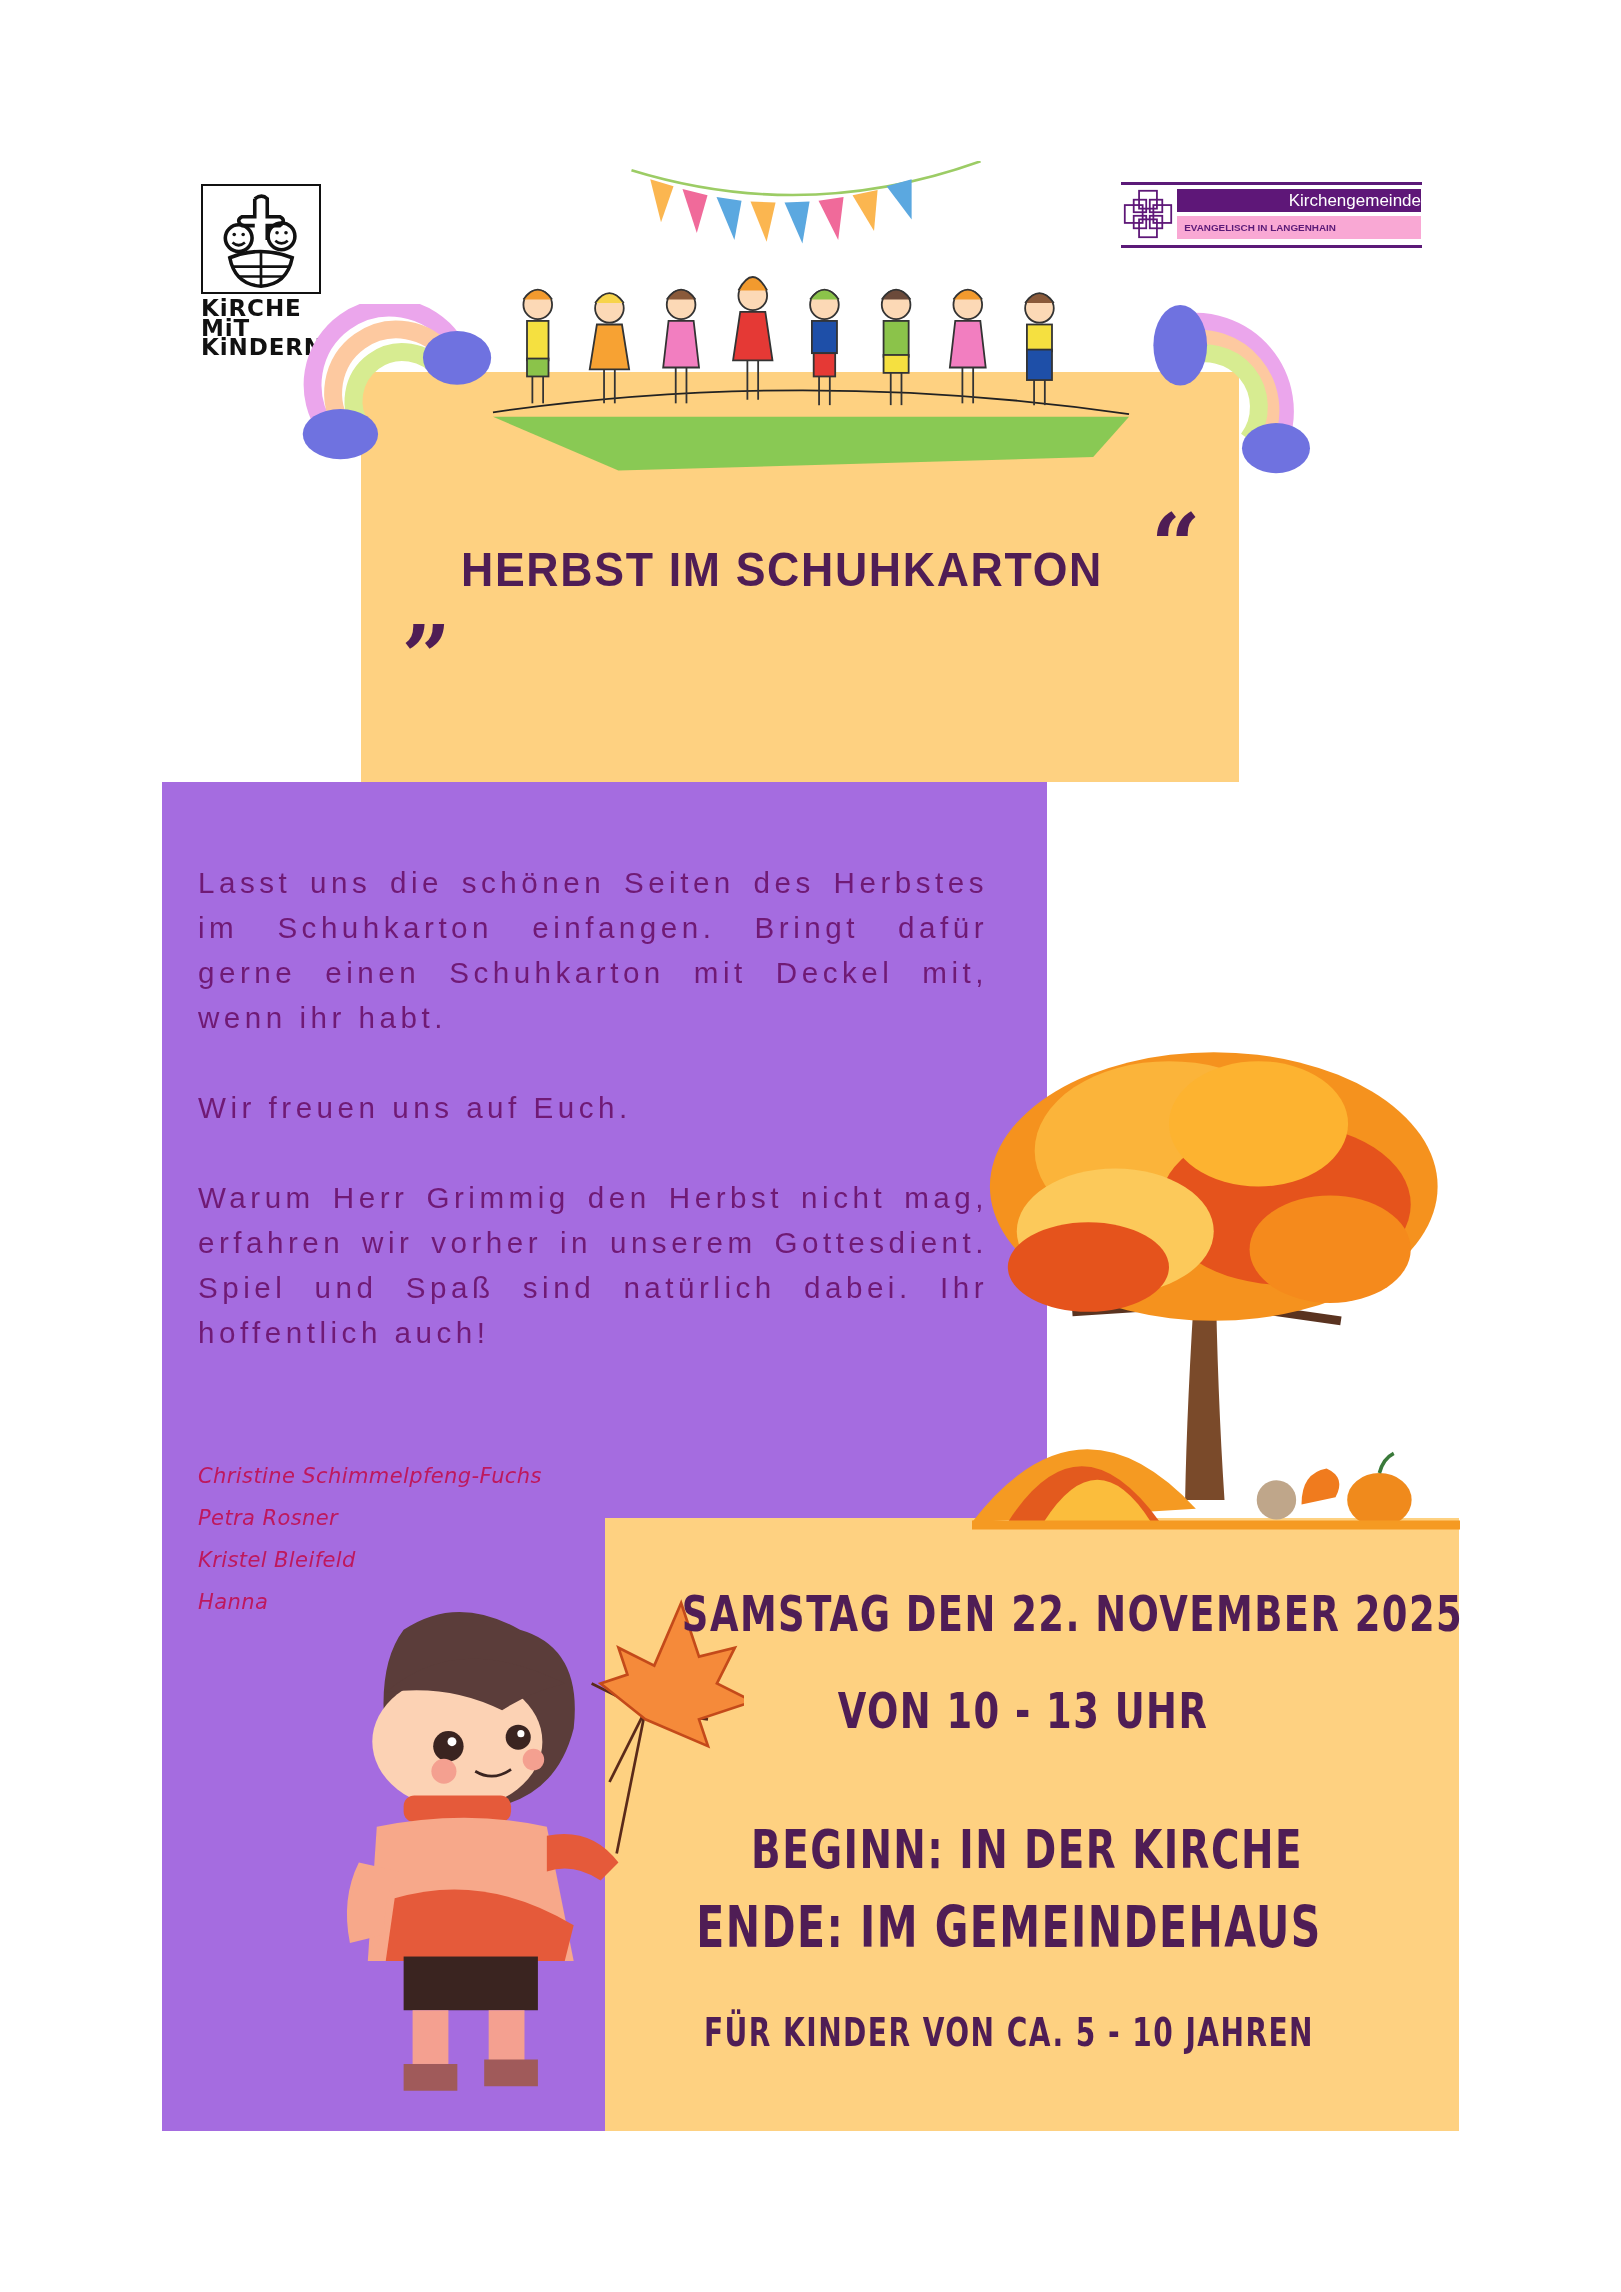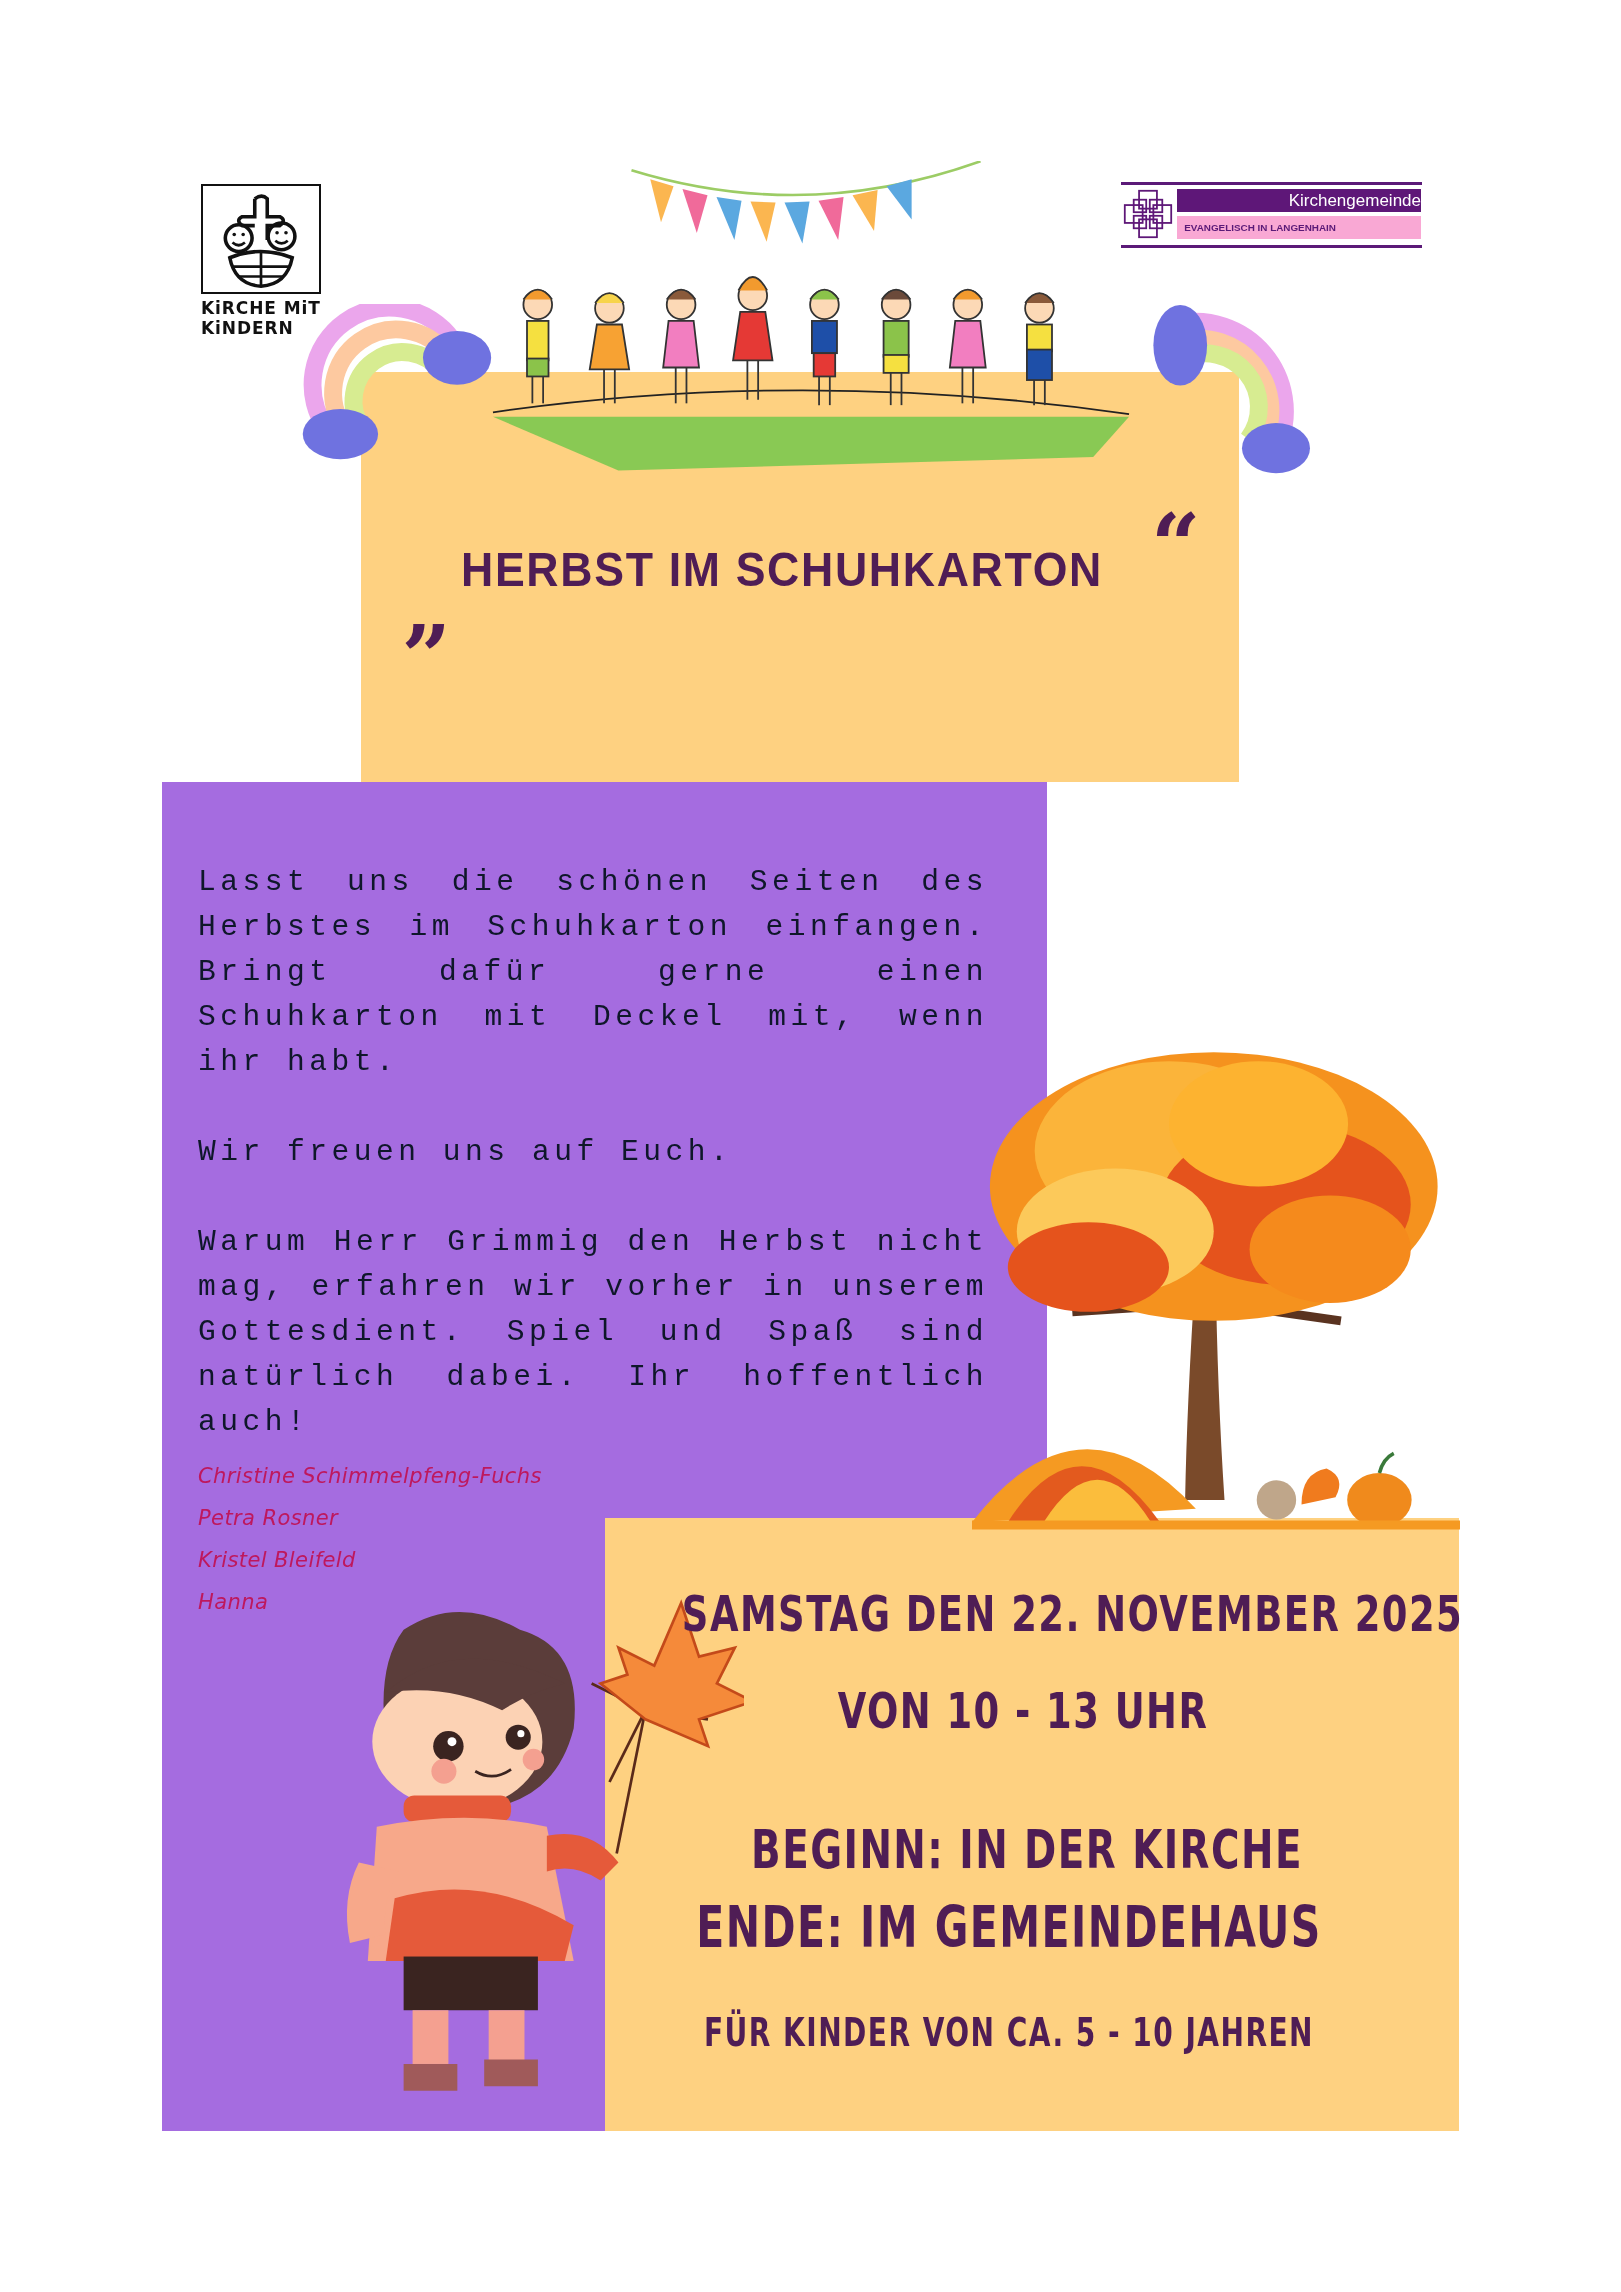--- a/index.html
+++ b/index.html
@@ -7,35 +7,35 @@
   .abs { position: absolute; }
 
   
   .box-top { left: 361px; top: 372px; width: 878px; height: 410px; background: #fed181; }
   .box-purple { left: 162px; top: 782px; width: 885px; height: 1349px; background: #a56ce0; }
   .box-bottom { left: 605px; top: 1518px; width: 854px; height: 613px; background: #fed181; }
 
   
   .logo-kmk { left: 201px; top: 184px; width: 120px; height: 165px; }
   .logo-kmk .frame { position:absolute; left:0; top:0; width:116px; height:106px; border:2.7px solid #111; background:#fff; }
-  .logo-kmk .txt { position:absolute; left:0; top:115px; width:125px; font-family:"DejaVu Sans", sans-serif; font-weight:bold; font-size:17px; line-height:19.7px; color:#111; letter-spacing:0.9px; }
+  .logo-kmk .txt { position:absolute; left:0; top:115px; width:125px; font-family:"DejaVu Sans", sans-serif; font-weight:bold; font-size:23px; line-height:19.7px; color:#111; letter-spacing:0.9px; }
 
   
   .logo-kg { left: 1121px; top: 182px; width: 301px; height: 68px; }
   .logo-kg .line { position:absolute; left:0; width:301px; height:2.7px; background:#5b1a78; }
   .logo-kg .bar1 { position:absolute; left:56px; top:7.2px; width:244px; height:23px; background:#5e1778; color:#fff; font-size:17px; line-height:23px; padding-left:7.2px; box-sizing:border-box;text-align:right; }
   .logo-kg .bar2 { position:absolute; left:56px; top:34px; width:244px; height:23px; background:#f9a8d4; color:#5b1a78; font-size:9.9px; font-weight:bold; line-height:23px; padding-left:7.2px; box-sizing:border-box; }
 
   
   .title { left: 461px; top: 542px; font-family: "Liberation Sans", sans-serif; font-weight: bold; font-size: 48px; color: #4f1d55; letter-spacing: 1.8px; transform: scaleX(0.93); transform-origin: left top; white-space: nowrap; }
   .quote-open { left: 403px; top: 564px; font-family:"DejaVu Serif", serif; font-weight:bold; font-size: 86px; color:#4f1d55; line-height: 1; }
   .quote-close { left: 1151px; top: 502px; font-family:"DejaVu Serif", serif; font-weight:bold; font-size: 86px; color:#4f1d55; line-height: 1; }
 
   
-  .body-text { left: 198px; top: 860px; width: 790px; font-family:Liberation Mono, monospace; font-size: 29.6px; line-height: 45px; letter-spacing: 4.5px; color: #0f172a; text-align: justify; }
+  .body-text { left: 198px; top: 860px; width: 790px; font-family:Liberation Sans, sans-serif; font-size: 29.6px; line-height: 45px; letter-spacing: 4.5px; color: #701a75; text-align: justify; }
   .body-text p { margin: 0 0 45px 0; }
   .body-text p.last { text-align-last: left; }
   .signers { left: 198px; top: 1455px; font-family:"DejaVu Sans", sans-serif; font-style: italic; font-size: 21px; line-height: 42px; color: #be185d; letter-spacing: 0.4px; }
   .signers div { white-space: nowrap; }
 
   
   .event { left: 605px; top: 1585px; width: 854px; text-align: center; font-family:"DejaVu Sans Condensed","DejaVu Sans", sans-serif; color:#4f1d55; }
   .ev-line { position:absolute; left:0; width:854px; text-align:center; white-space:nowrap; font-weight:bold; transform-origin: center top; }
   .ev-date { top: 0px; font-size: 50px; letter-spacing: 1.8px; transform: scaleX(0.82); }
   .ev-time { top: 97px; font-size: 50px; letter-spacing: 1.8px; transform: scaleX(0.82); left:-9px; }

